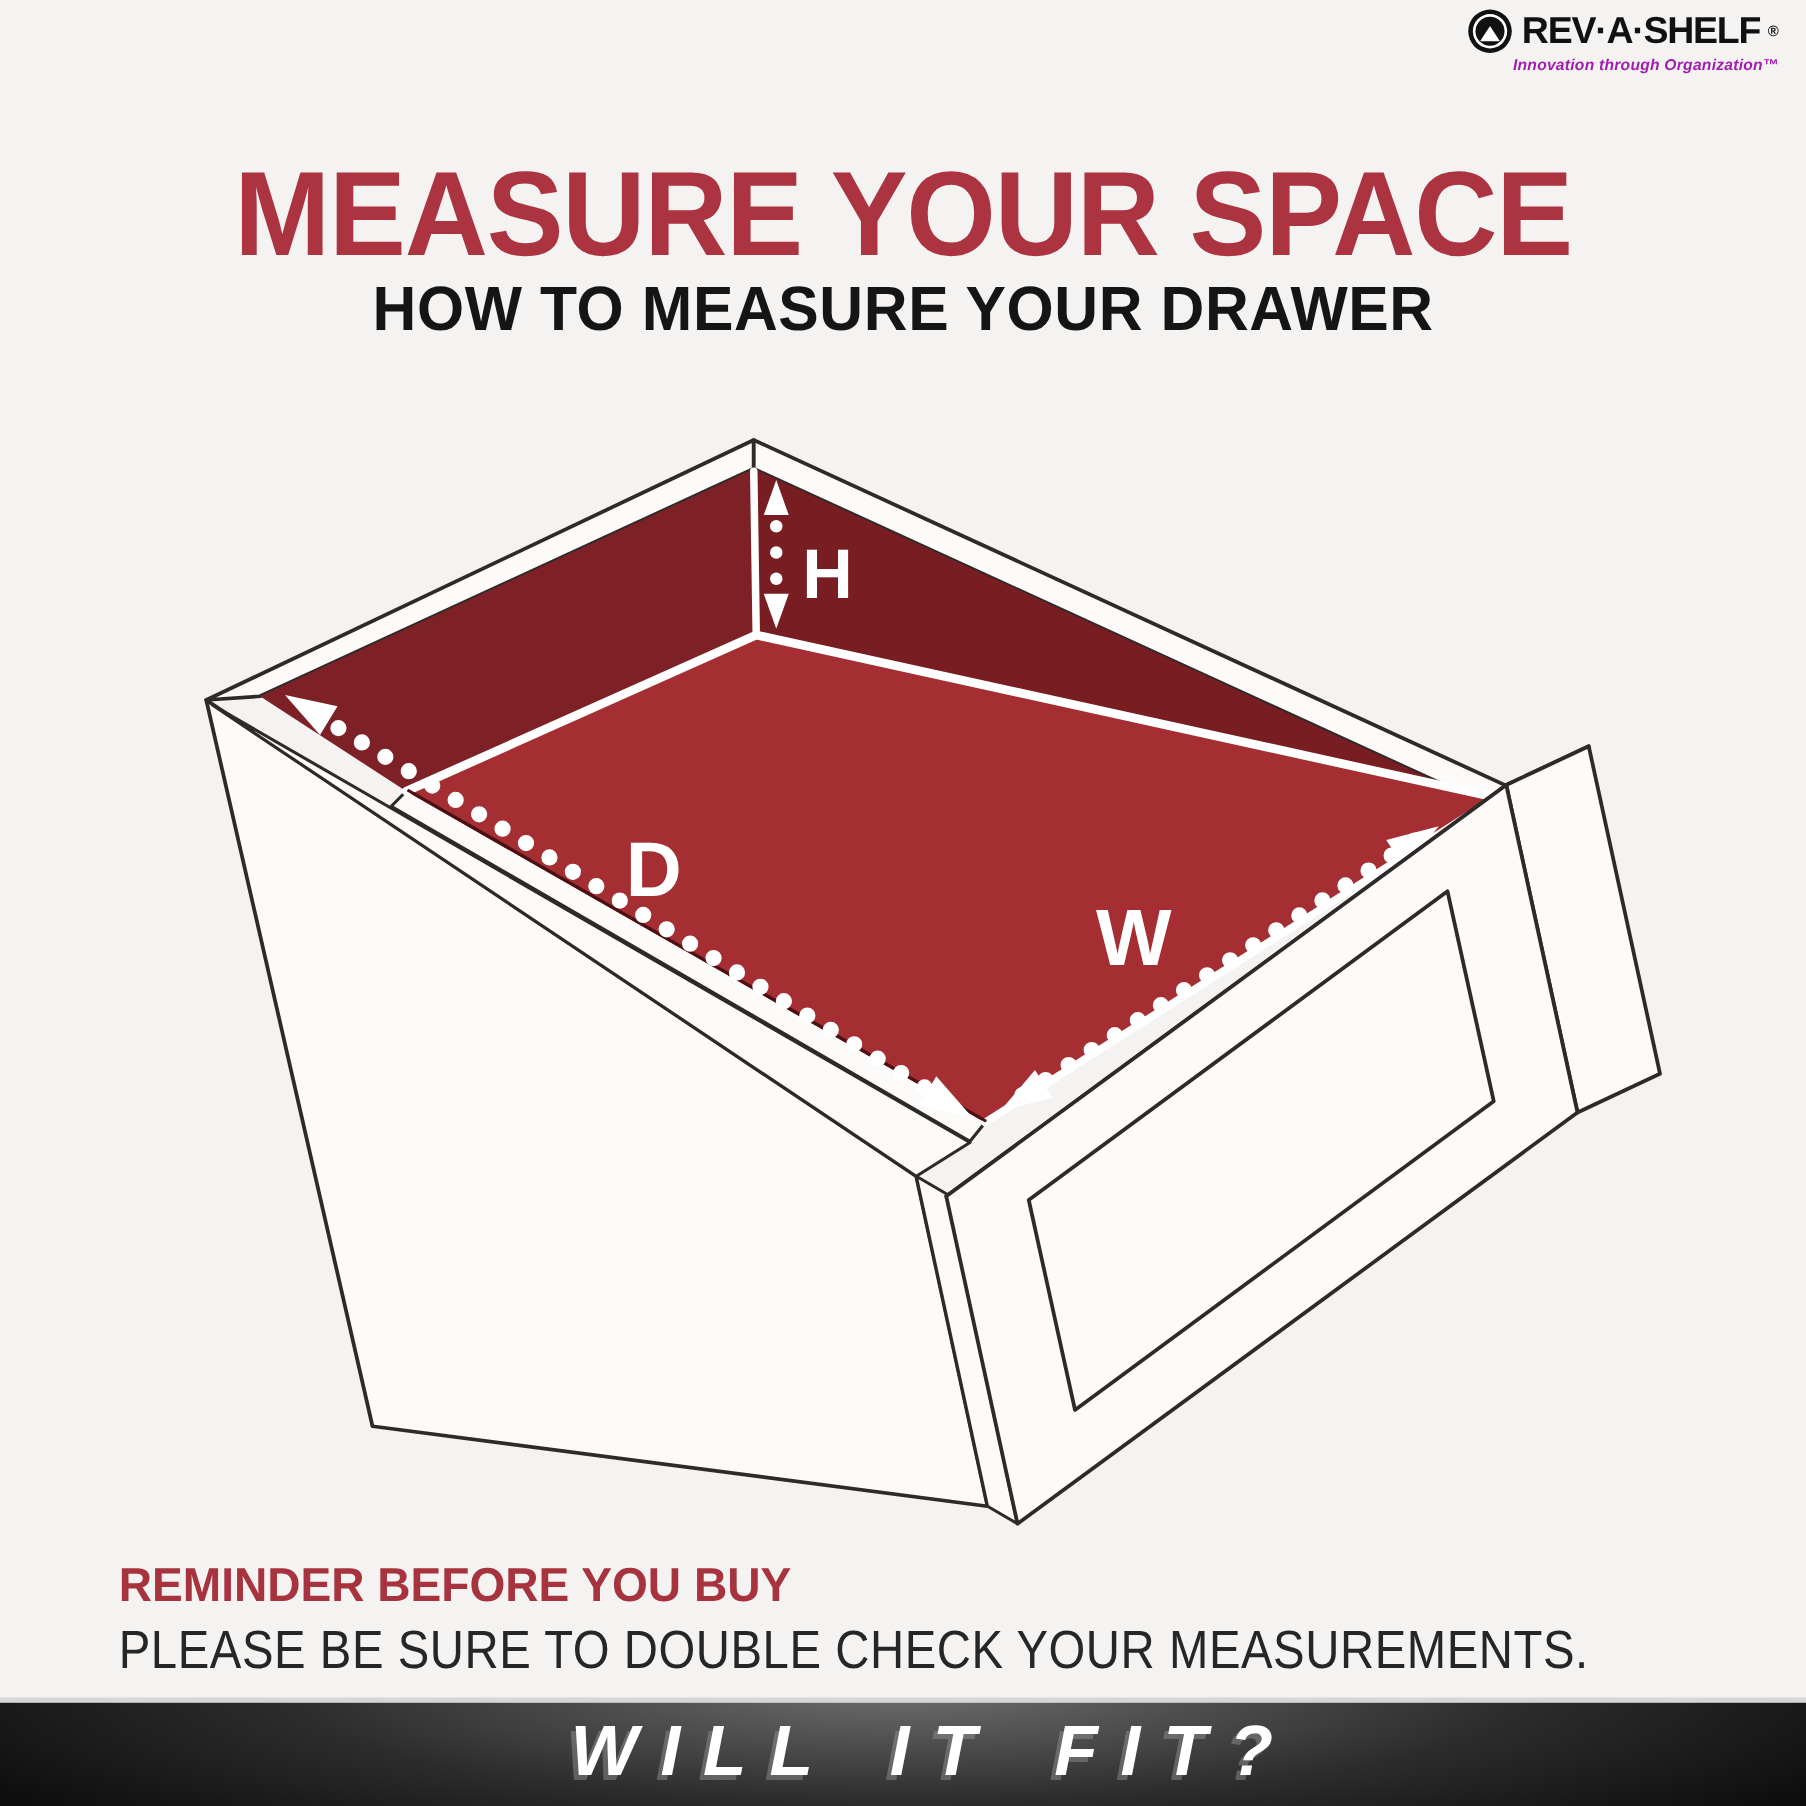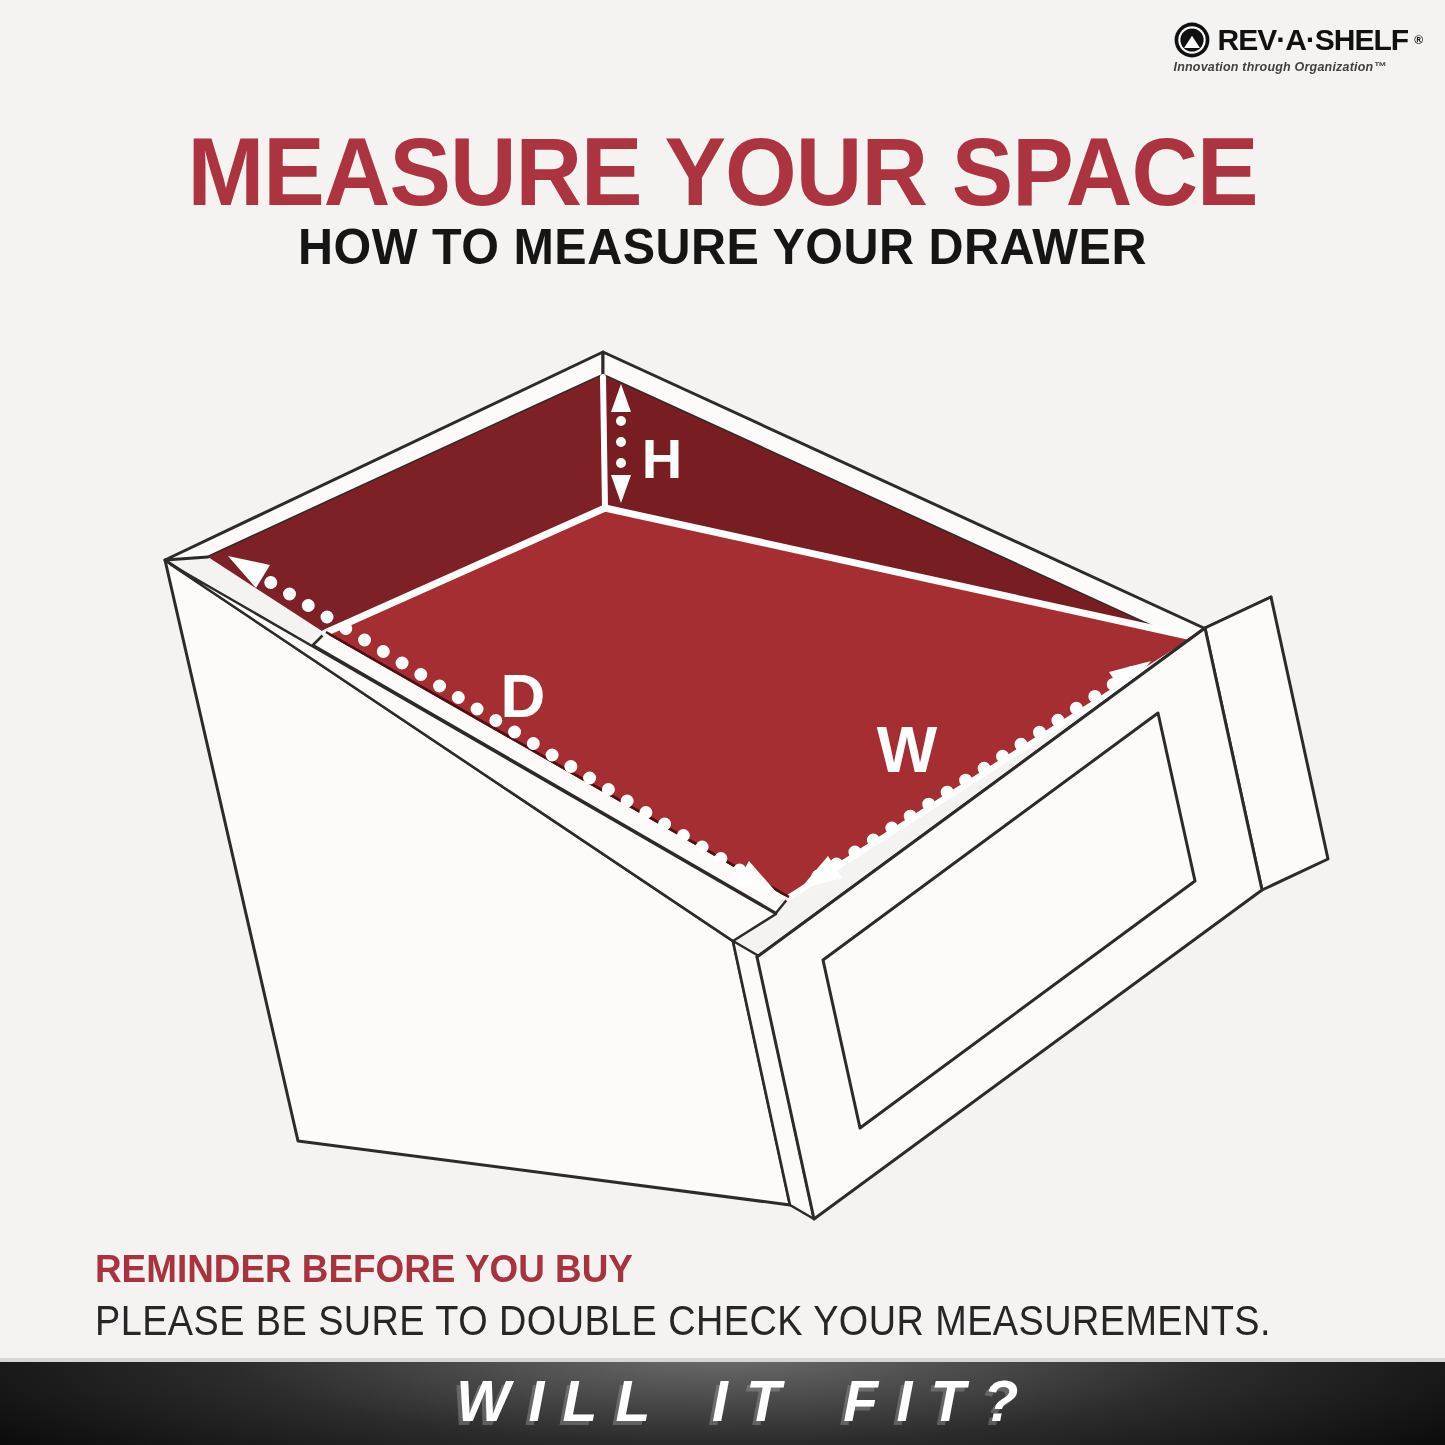--- a/index.html
+++ b/index.html
@@ -1,26 +1,26 @@
 <!DOCTYPE html>
 <html><head>
 <meta charset="utf-8">
 <style>
   html,body{margin:0;padding:0;}
   .page{
     position:relative;width:1445px;height:1445px;overflow:hidden;
     background:#f4f3f2;font-family:"Liberation Sans",sans-serif;
   }
   
-  .logo{position:absolute;top:21px;right:22px;}
+  .logo{position:absolute;top:6px;right:22px;text-align:right;}
   .logo-row{display:flex;align-items:center;justify-content:flex-end;gap:6px;}
   .logo-mark{width:38px;height:38px;flex:0 0 auto;}
   .logo-name{font-size:30px;font-weight:700;color:#111;letter-spacing:-1px;white-space:nowrap;}
   .logo-reg{font-size:12px;vertical-align:super;font-weight:700;color:#111;}
-  .logo-tagline{font-size:12.5px;font-style:italic;font-weight:600;color:#404040;margin-top:1px;letter-spacing:0.2px;}
+  .logo-tagline{font-size:12.5px;font-style:italic;font-weight:600;color:#a21caf;margin-top:1px;letter-spacing:0.2px;}
   
   .title{
     position:absolute;top:124px;left:0;right:0;text-align:center;
     font-size:96px;font-weight:800;color:#ac3340;letter-spacing:-1px;
     transform:scaleX(0.96);line-height:1;
   }
   .subtitle{
     position:absolute;top:222px;left:0;right:0;text-align:center;
     font-size:50px;font-weight:700;color:#151515;letter-spacing:0.5px;
     transform:scaleX(0.97);line-height:1;

